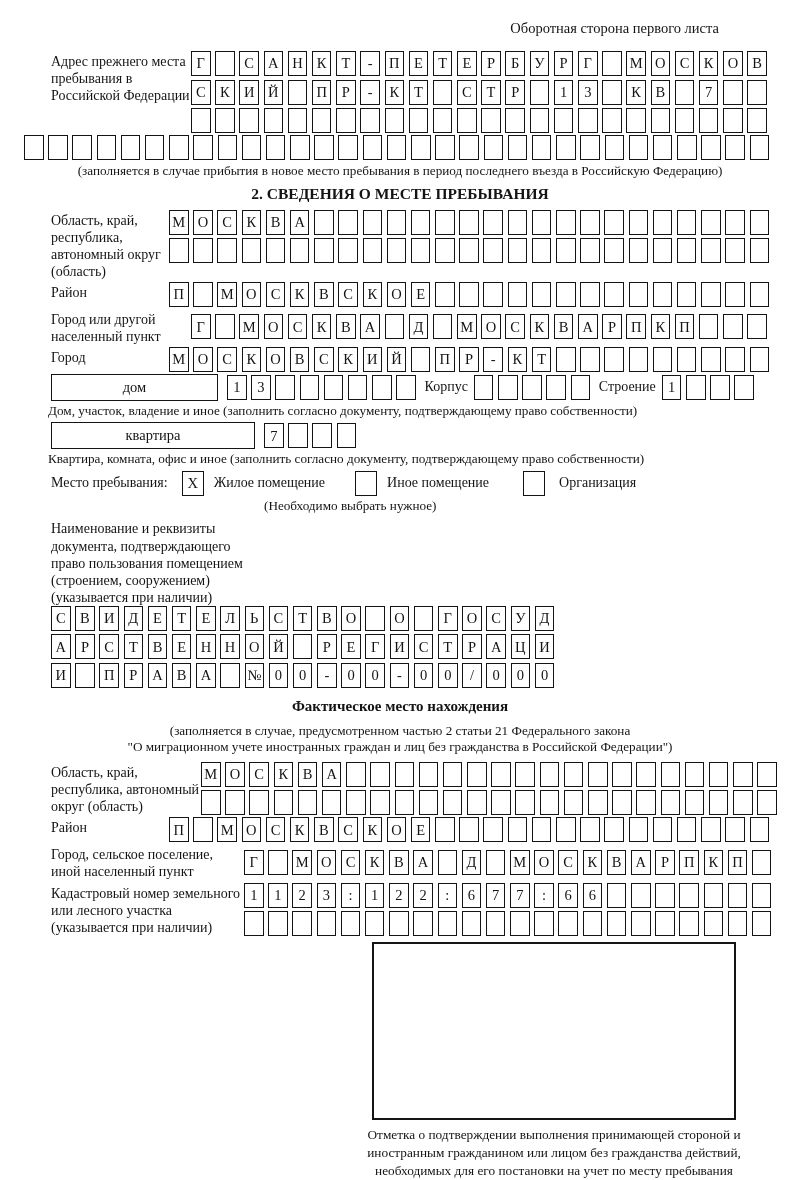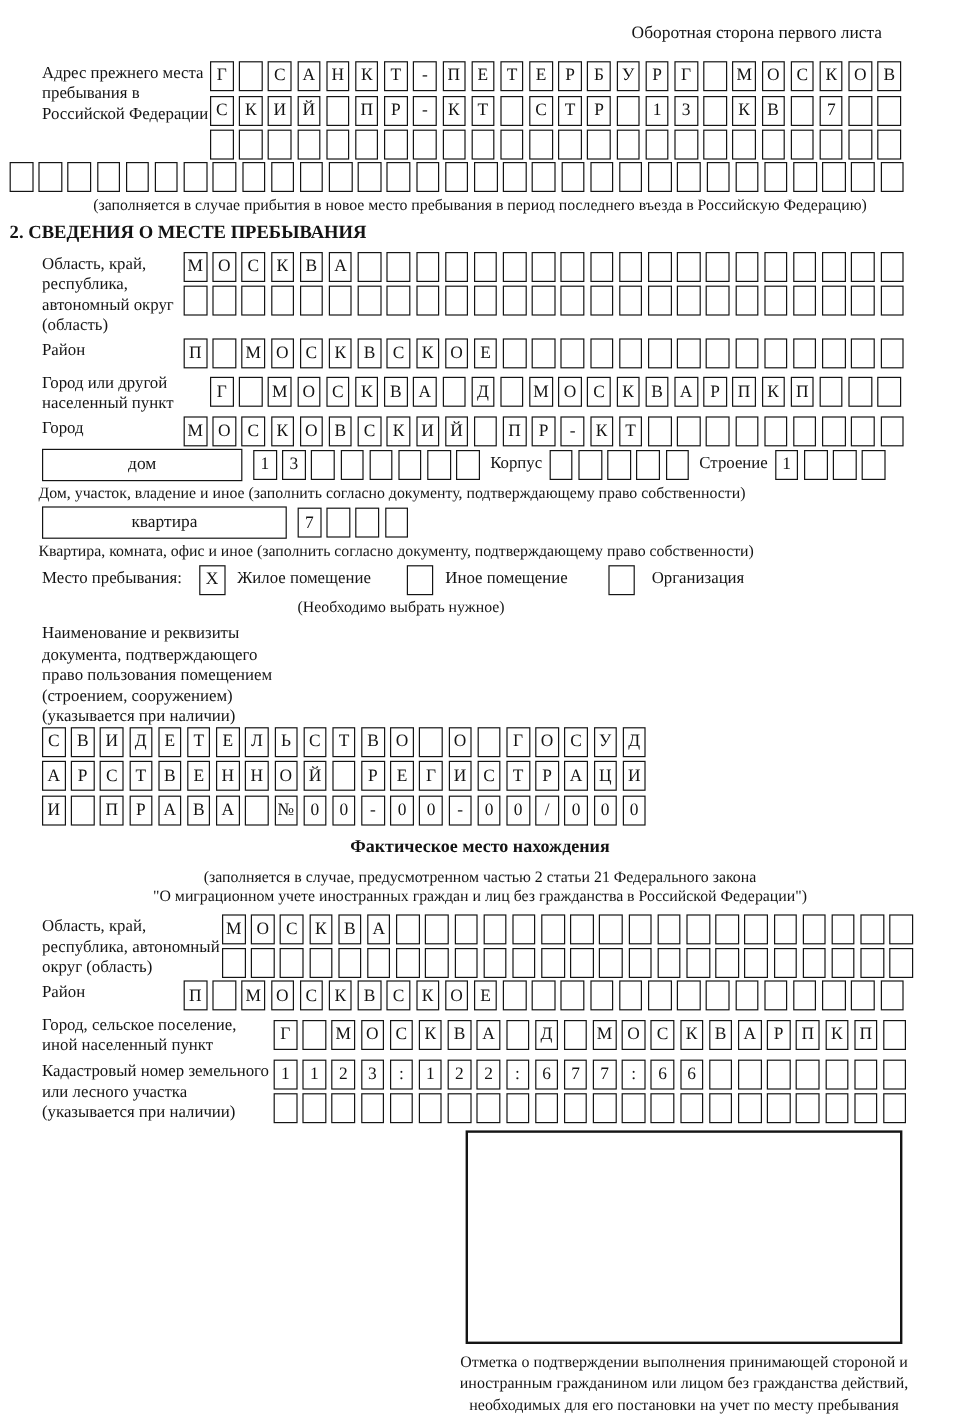--- a/index.html
+++ b/index.html
@@ -1,20 +1,20 @@
 <!DOCTYPE html>
 <html><head>
 <meta charset="utf-8">
 <style>
   html,body{margin:0;padding:0;}
   body{
     width:800px;height:1180px;overflow:hidden;background:#ffffff;color:#141414;
     font-family:"Liberation Serif","DejaVu Serif",serif;box-sizing:border-box;
   }
-  .page{width:800px;height:1180px;padding:0 8px;box-sizing:border-box;}
+  .page{width:800px;height:1180px;padding:0 24px;box-sizing:border-box;}
   .hdr{text-align:right;padding:20px 57px 14px 0;font-size:14.5px;}
   .frow{display:flex;margin:0 0 2px 27px;}
   .frow.vcenter{align-items:center;}
   .lbl{font-size:14px;line-height:1.22;flex:0 0 auto;padding-top:2px;}
   .w118{width:118px;}
   .w140{width:140px;}
   .w150{width:150px;}
   .w193{width:193px;}
   .w210{width:210px;}
   .rows{display:flex;flex-direction:column;}
@@ -23,21 +23,21 @@
   .cell{
     box-sizing:border-box;flex:0 0 19.5px;width:19.5px;height:25px;
     border:1.7px solid #141414;margin-right:4.7px;
     display:flex;align-items:center;justify-content:center;
     font-size:14.5px;line-height:1;
   }
   .fullrow{margin:1px 0 3px 0;}
   .note{font-size:13.2px;line-height:1.25;}
   .note-c{text-align:center;}
   .note-ml{margin-left:24px;margin-bottom:3px;}
-  .h2{font-weight:bold;font-size:15.5px;margin:5px 0 7px 0;}
+  .h2{text-align:center;font-weight:bold;font-size:15.5px;margin:5px 0 7px 0;}
   .h3{text-align:center;font-weight:bold;font-size:15px;margin:10px 0 8px 0;}
   .hrow{display:flex;align-items:center;margin:0 0 2px 27px;}
   .wrect{
     box-sizing:border-box;border:1.8px solid #141414;height:27px;
     display:flex;align-items:center;justify-content:center;font-size:14.5px;flex:0 0 auto;
   }
   .dom-rect{width:167px;margin-right:9px;}
   .kv-rect{width:204px;margin-right:9px;}
   .inl{font-size:14px;margin:0 6px 0 4px;white-space:nowrap;}
   .cbtext{font-size:14px;white-space:nowrap;}

